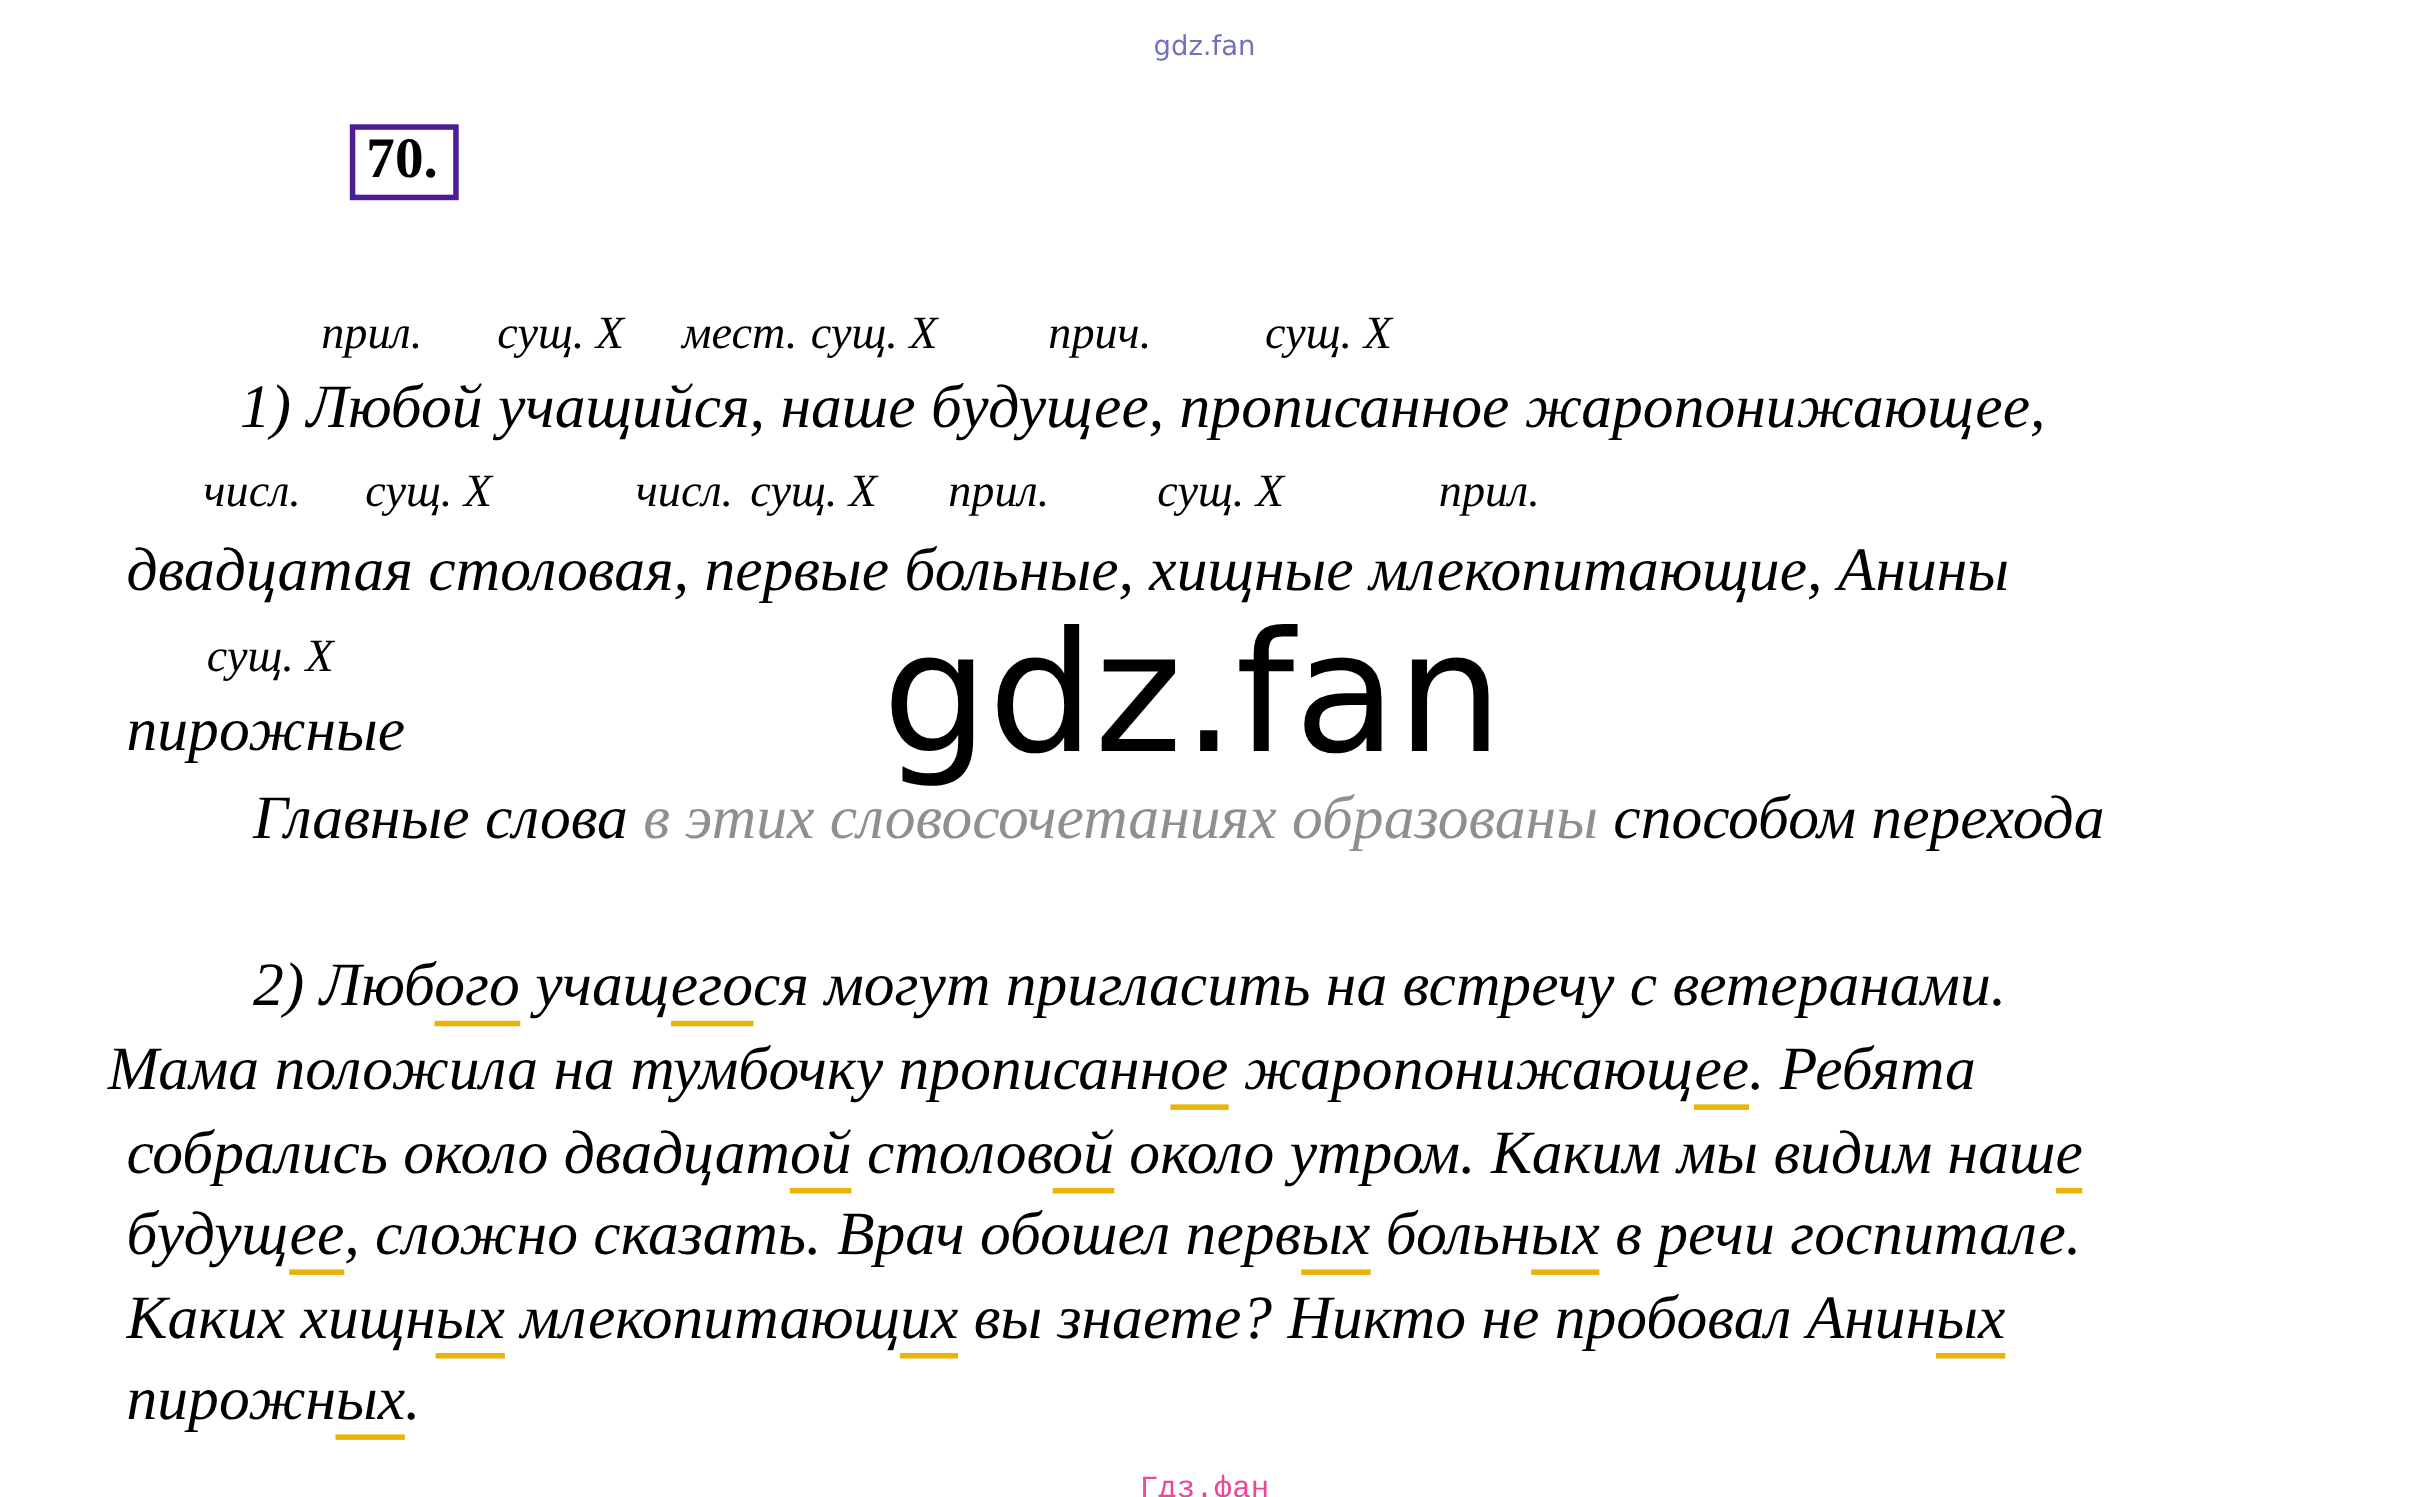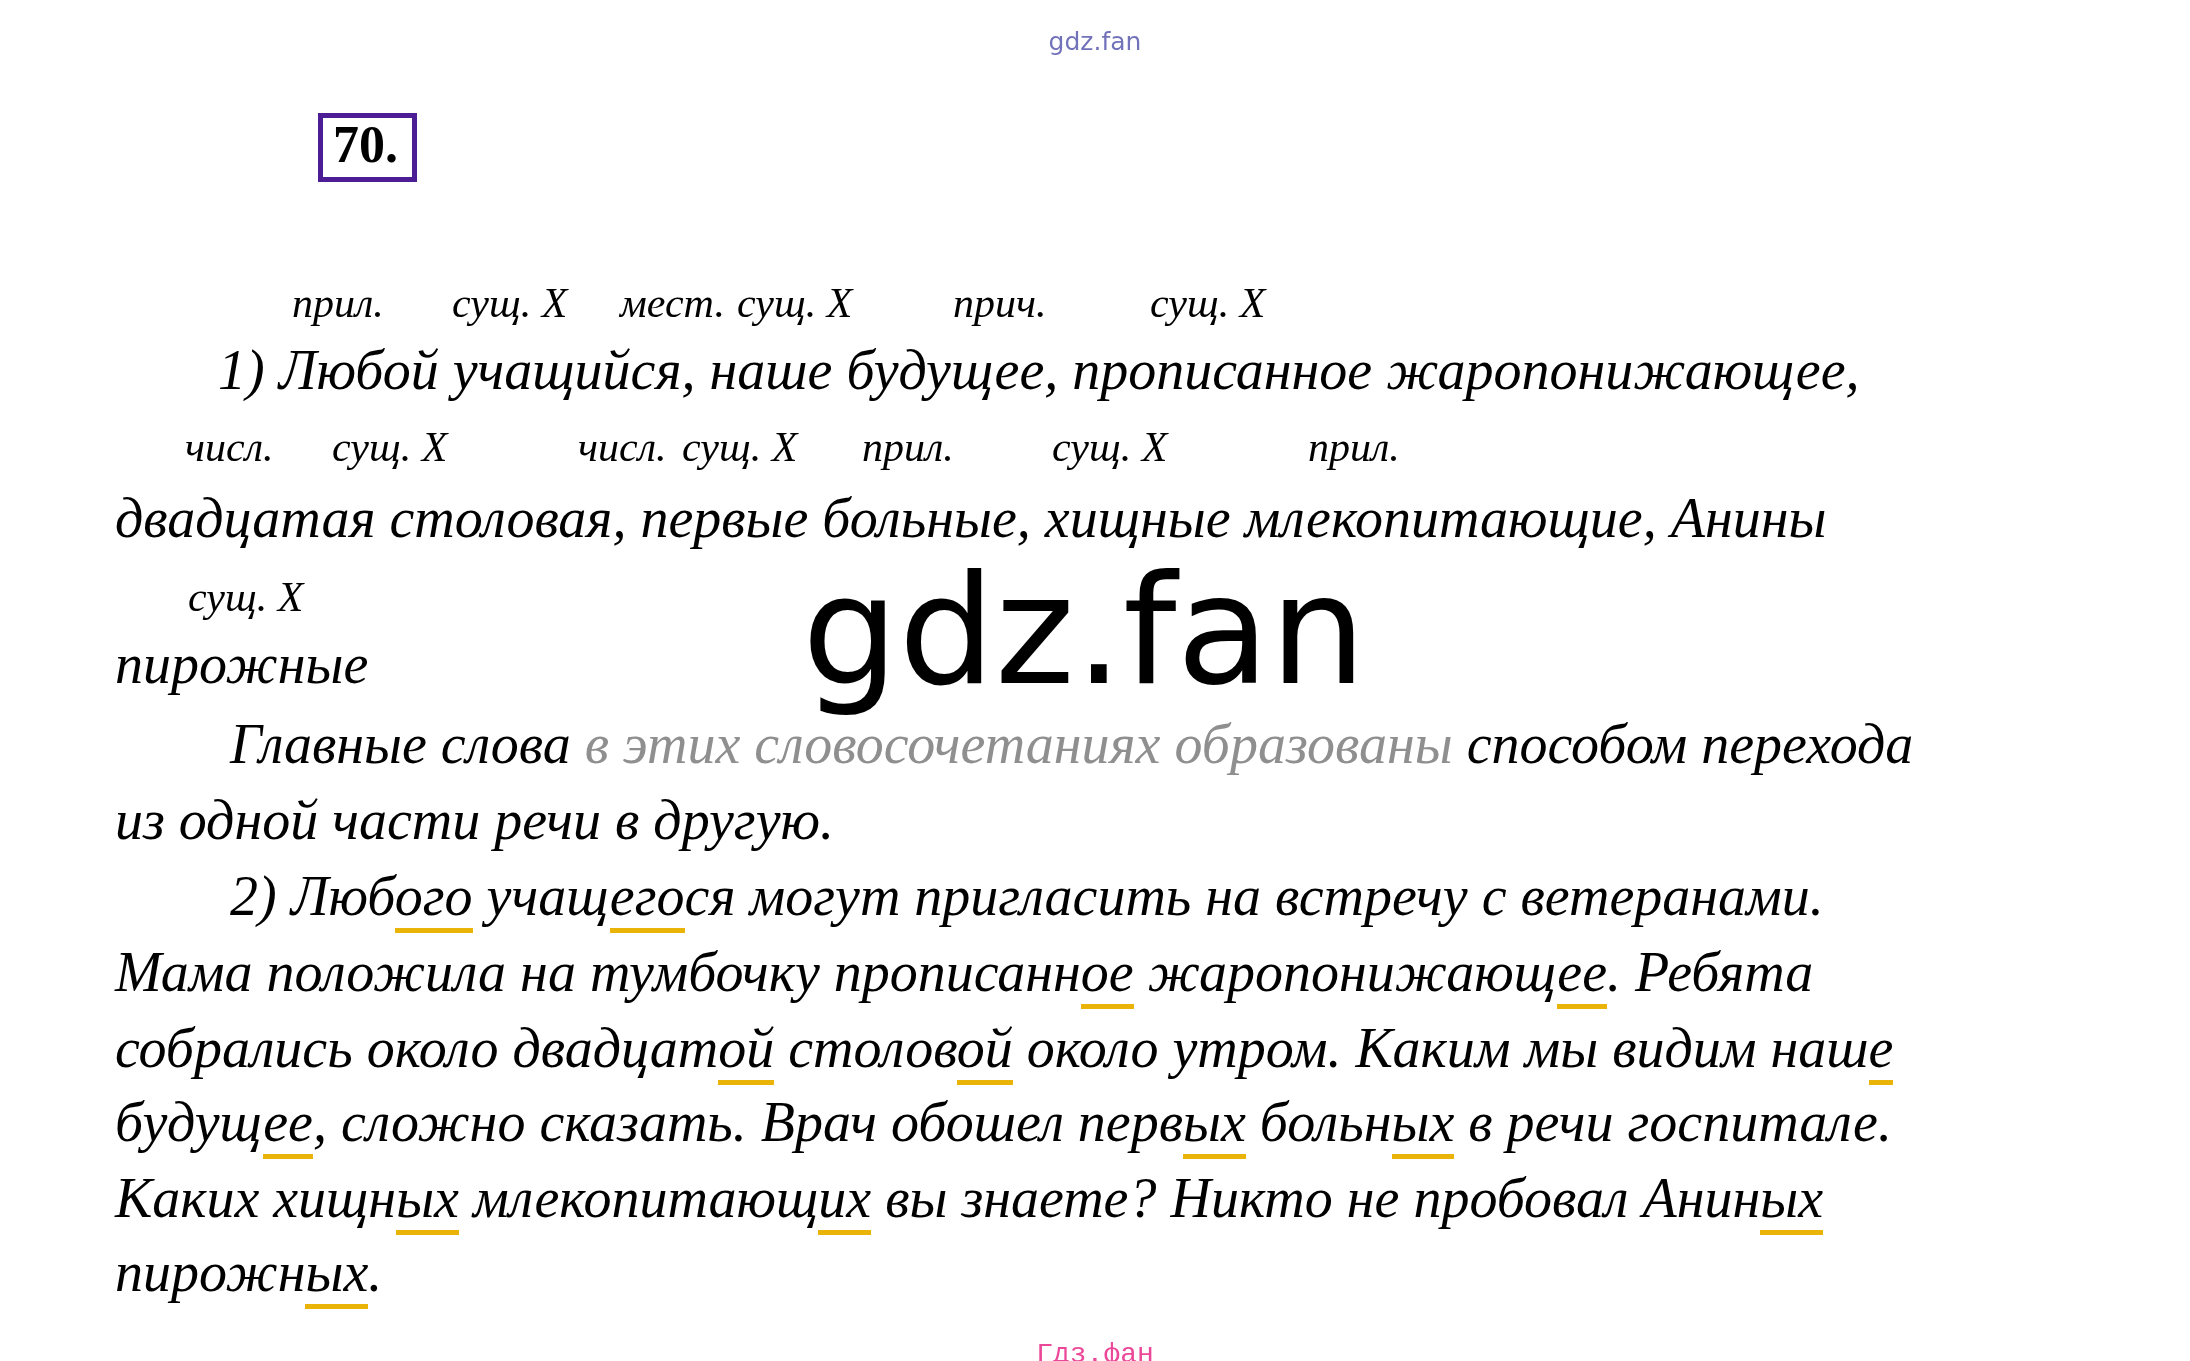--- a/index.html
+++ b/index.html
@@ -124,25 +124,24 @@
   <div class="ann" style="top:546px">
     <span class="ai" style="left:188px">сущ. X</span>
   </div>
 
   <div class="tl" style="top:602px; left:115px">пирожные</div>
 
   <div class="big-wm">gdz.fan</div>
 
   <div class="tl" style="top:682px; left:230px"><span>Главные слова </span><span class="dim">в этих словосочетаниях образованы </span><span>способом перехода</span></div>
 
-  <div class="tl" style="top:758px; left:115px">из одной части речи в другую.</div>
 
   <div class="tl" style="top:834px; left:230px"><span>2) Люб</span><span class="u">ого</span><span> учащ</span><span class="u">его</span><span>ся могут пригласить на встречу с ветеранами.</span></div>
 
-  <div class="tl" style="top:910px; left:115px"><span>Мама положила на тумбочку прописанн</span><span class="u">ое</span><span> жаропонижающ</span><span class="u">ее</span><span>. Ребята</span></div>
+  <div class="tl" style="top:910px; left:98px"><span>Мама положила на тумбочку прописанн</span><span class="u">ое</span><span> жаропонижающ</span><span class="u">ее</span><span>. Ребята</span></div>
 
   <div class="tl" style="top:986px; left:115px"><span>собрались около двадцат</span><span class="u">ой</span><span> столов</span><span class="u">ой</span><span> около утром. Каким мы видим наш</span><span class="u">е</span></div>
 
   <div class="tl" style="top:1060px; left:115px"><span>будущ</span><span class="u">ее</span><span>, сложно сказать. Врач обошел перв</span><span class="u">ых</span><span> больн</span><span class="u">ых</span><span> в речи госпитале.</span></div>
 
   <div class="tl" style="top:1136px; left:115px"><span>Каких хищн</span><span class="u">ых</span><span> млекопитающ</span><span class="u">их</span><span> вы знаете? Никто не пробовал Анин</span><span class="u">ых</span></div>
 
   <div class="tl" style="top:1210px; left:115px"><span>пирожн</span><span class="u">ых</span><span>.</span></div>
 
   <div class="footer">Гдз.фан</div>

